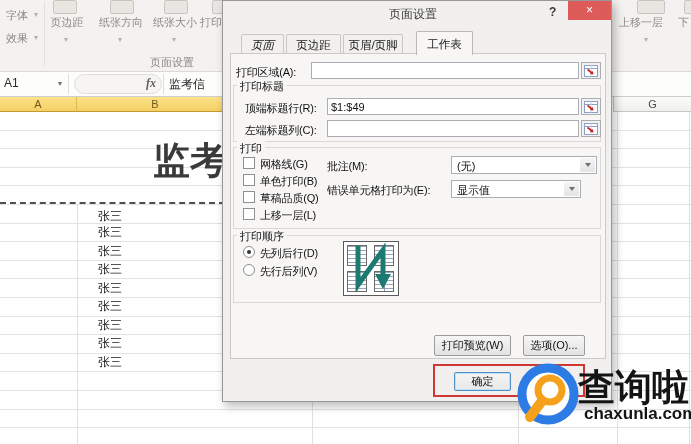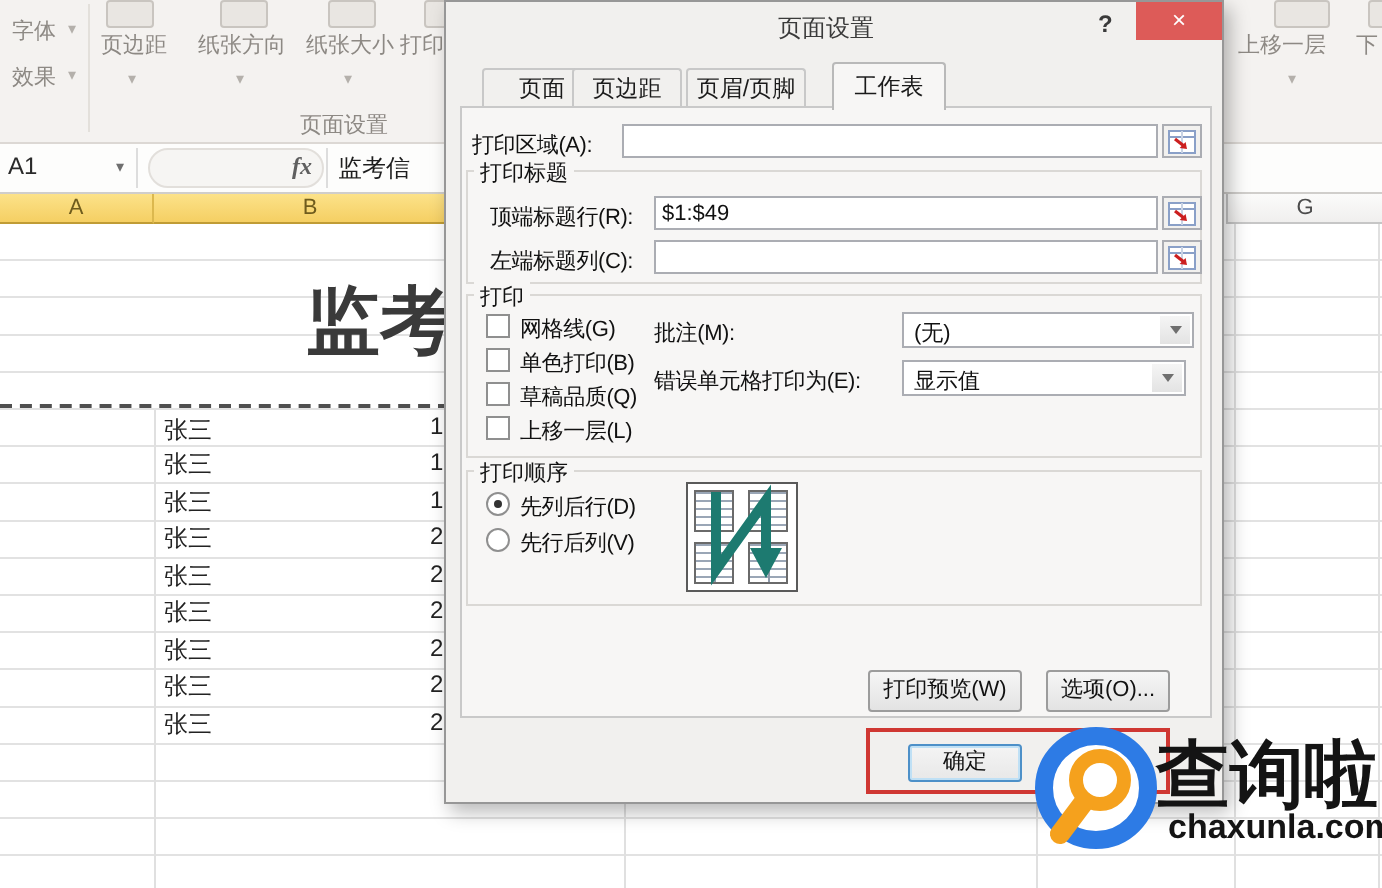--- a/index.html
+++ b/index.html
@@ -20,21 +20,21 @@
   
   .colhdr-sel{background:linear-gradient(#fce289,#f5cf63);border-bottom:1px solid #c09c35;color:#6f5c1d;
       font-size:11px;text-align:center;line-height:14px;}
   .colhdr{background:linear-gradient(#fbfbfa,#f0efee);border-bottom:1px solid #c6c6c6;color:#4c4c4c;
       font-size:11px;text-align:center;line-height:14px;}
   
   .gridlines{background:repeating-linear-gradient(to bottom,transparent 0 17.6px,#e2e2e2 17.6px 18.6px);}
   .vline{width:1px;background:#e0e0e0;}
   .sheet-title{font-family:"Liberation Serif",serif;font-size:37px;font-weight:bold;color:#3a3a3a;white-space:nowrap;}
   .dashline{border-top:2px dashed #4f4f4f;}
-  .cellname{font-size:12px;color:#222;white-space:nowrap;}
+  .cellname{font-size:12px;color:#222;white-space:nowrap;margin-left:16px;}
   
   .dialog{left:222px;top:0;width:390px;height:402px;background:#f1f0ee;border:1px solid #979797;
       box-shadow:3px 4px 9px rgba(0,0,0,.28);box-sizing:border-box;z-index:30;}
   .dlg-title{font-size:12px;color:#3a3a3a;text-align:center;}
   .closebtn{background:#dd5b58;color:#fff;font-size:12px;text-align:center;line-height:19px;}
   .helpq{font-size:12px;font-weight:bold;color:#3a3a3a;}
   .tab{position:absolute;top:33px;height:20px;background:#f1f0ee;border:1px solid #c8c8c8;border-bottom:none;
       font-size:11.5px;color:#1a1a1a;text-align:center;line-height:20px;box-sizing:border-box;border-radius:2px 2px 0 0;}
   .tab-active{top:30px;height:24px;background:#f7f6f5;z-index:5;line-height:24px;border-color:#b9b9b9;}
   .panel{left:7px;top:52px;width:376px;height:306px;background:#f7f6f5;border:1px solid #c9c9c9;box-sizing:border-box;}
@@ -146,21 +146,21 @@
     <div class="abs cellname" style="left:82px;top:148px;">张三</div>
     <div class="abs cellname" style="left:215px;top:148px;">2</div>
   </div>
 
   <div class="abs dialog">
 
     <div class="abs dlg-title" style="left:10px;top:5px;width:360px;">页面设置</div>
     <div class="abs helpq" style="left:326px;top:4px;">?</div>
     <div class="abs closebtn" style="left:345px;top:0;width:43px;height:19px;">×</div>
 
-    <div class="tab" style="left:18px;width:60px;">页面</div>
+    <div class="tab" style="left:18px;width:43px;font-style:italic;">页面</div>
     <div class="tab" style="left:63px;width:55px;">页边距</div>
     <div class="tab" style="left:120px;width:60px;">页眉/页脚</div>
     <div class="tab tab-active" style="left:193px;width:57px;">工作表</div>
 
     <div class="abs panel"></div>
 
     <div class="abs dlbl" style="left:13px;top:64px;">打印区域(A):</div>
     <input class="dinput" style="left: 88px; top: 61px; width: 268px;" value="">
     <div class="picker" style="left:358px;top:61px;">
       <svg width="14" height="12" viewBox="0 0 14 12">
@@ -209,21 +209,21 @@
     <div class="abs dlbl" style="left:37px;top:207px;">上移一层(L)</div>
 
     <div class="abs dlbl" style="left:104px;top:158px;">批注(M):</div>
     <div class="dd" style="left:228px;top:155px;width:146px;">
       <span class="val">(无)</span>
       <span class="arrow">
           <span class="chev"></span>
         </span>
     </div>
     <div class="abs dlbl" style="left:104px;top:182px;">错误单元格打印为(E):</div>
-    <div class="dd" style="left:228px;top:179px;width:142px;">
+    <div class="dd" style="left:228px;top:179px;width:130px;">
       <span class="val">显示值</span>
       <span class="arrow">
           <span class="chev"></span>
         </span>
     </div>
 
     <div class="fieldset" style="left:10px;top:234px;width:368px;height:68px;"></div>
     <div class="fslbl" style="left:14px;top:228px;">打印顺序</div>
     <div class="radio" style="left:20px;top:245px;">
         <span class="dot"></span>

